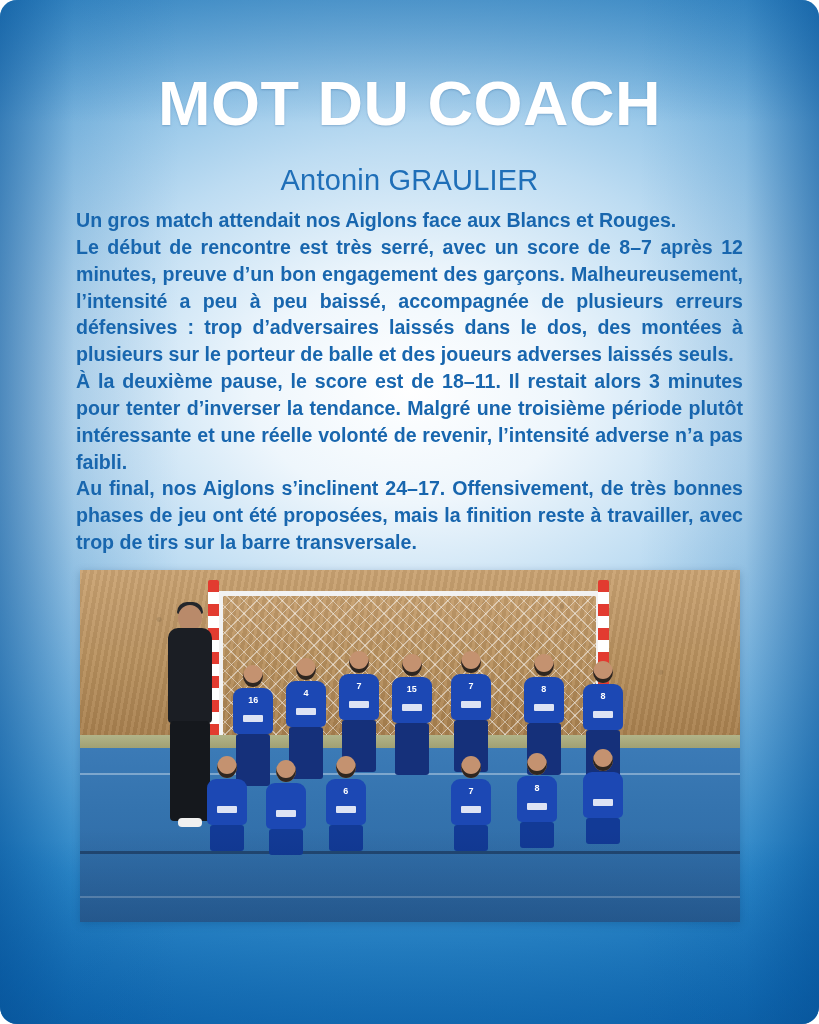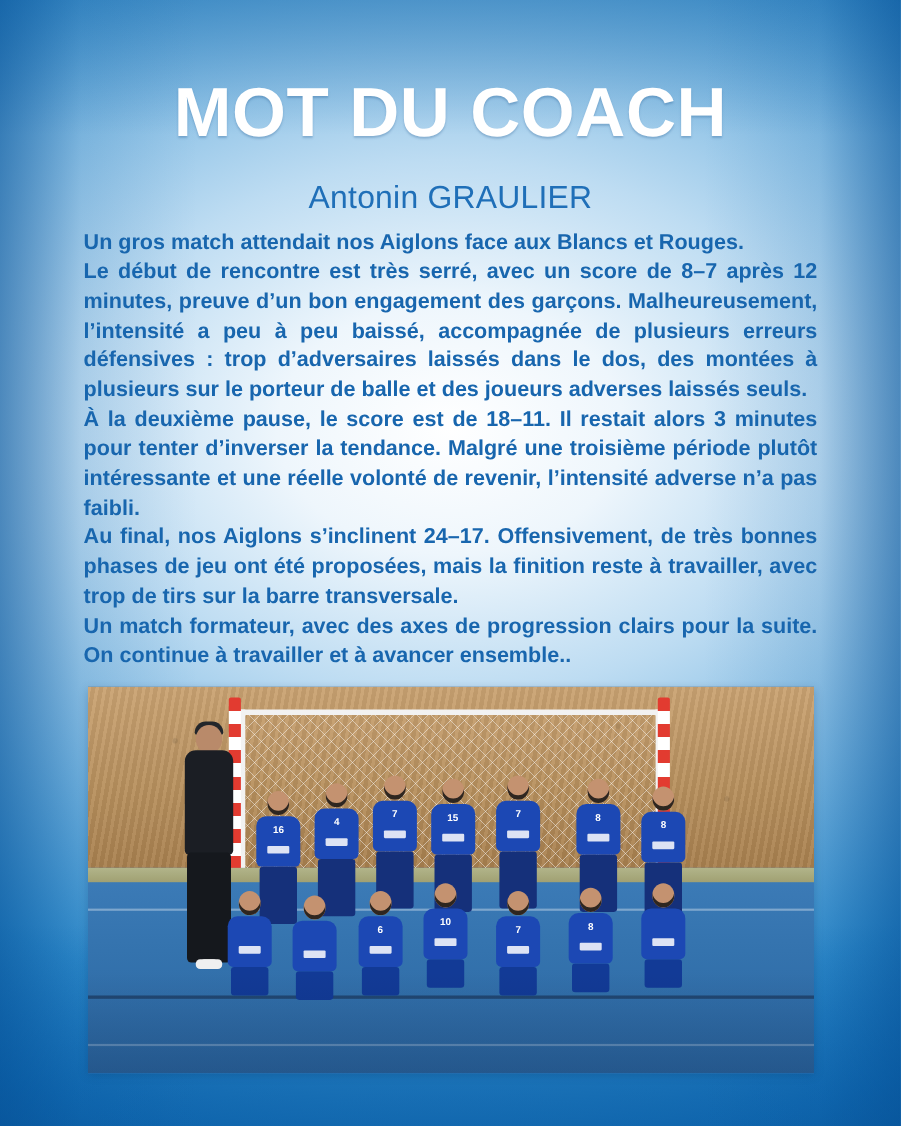--- a/index.html
+++ b/index.html
@@ -14,20 +14,21 @@
     overflow: hidden;
   }
 
   .poster {
     position: relative;
     width: 819px;
     height: 1024px;
     background:
       radial-gradient(ellipse 120% 70% at 50% 38%, #ffffff 0%, #eef6fc 16%, #bddcf2 34%, #74b4e0 56%, #2f8ccd 76%, #1572bb 92%, #0e64ab 100%);
     overflow: hidden;
+    border-radius: 17px;
   }
   
   .poster::before {
     content: "";
     position: absolute;
     inset: 0;
     background:
       linear-gradient(90deg, rgba(5,80,150,0.55) 0%, rgba(5,80,150,0.10) 9%, rgba(255,255,255,0) 22%, rgba(255,255,255,0) 78%, rgba(5,80,150,0.10) 91%, rgba(5,80,150,0.55) 100%),
       linear-gradient(180deg, rgba(10,95,165,0.40) 0%, rgba(255,255,255,0) 12%, rgba(255,255,255,0) 82%, rgba(8,85,155,0.45) 100%);
     pointer-events: none;
@@ -233,21 +234,20 @@
 
     <h1 class="title">MOT DU COACH</h1>
 
     <div class="author">Antonin GRAULIER</div>
 
     <div class="body-text">
       <p>Un gros match attendait nos Aiglons face aux Blancs et Rouges.</p>
       <p>Le début de rencontre est très serré, avec un score de 8–7 après 12 minutes, preuve d’un bon engagement des garçons. Malheureusement, l’intensité a peu à peu baissé, accompagnée de plusieurs erreurs défensives : trop d’adversaires laissés dans le dos, des montées à plusieurs sur le porteur de balle et des joueurs adverses laissés seuls.</p>
       <p>À la deuxième pause, le score est de 18–11. Il restait alors 3 minutes pour tenter d’inverser la tendance. Malgré une troisième période plutôt intéressante et une réelle volonté de revenir, l’intensité adverse n’a pas faibli.</p>
       <p>Au final, nos Aiglons s’inclinent 24–17. Offensivement, de très bonnes phases de jeu ont été proposées, mais la finition reste à travailler, avec trop de tirs sur la barre transversale.</p>
-      <p>Un match formateur, avec des axes de progression clairs pour la suite. On continue à travailler et à avancer ensemble..</p>
     </div>
   </div>
 
   <div class="photo-wrap">
     <div class="photo">
       <div class="wall">
         <div class="wall-noise"></div>
       </div>
       <div class="goal"></div>
       <div class="post left"></div>
@@ -330,27 +330,20 @@
         <div class="pb"></div>
         <div class="pl"></div>
       </div>
       <div class="player front" style="left:37%; top:53%;">
         <div class="ph"></div>
         <div class="pb">
             <span class="num">6</span>
           </div>
         <div class="pl"></div>
       </div>
-      <div class="player front" style="left:46%; top:51%;">
-        <div class="ph"></div>
-        <div class="pb">
-            <span class="num">10</span>
-          </div>
-        <div class="pl"></div>
-      </div>
       <div class="player front" style="left:56%; top:53%;">
         <div class="ph"></div>
         <div class="pb">
             <span class="num">7</span>
           </div>
         <div class="pl"></div>
       </div>
       <div class="player front" style="left:66%; top:52%;">
         <div class="ph"></div>
         <div class="pb">

